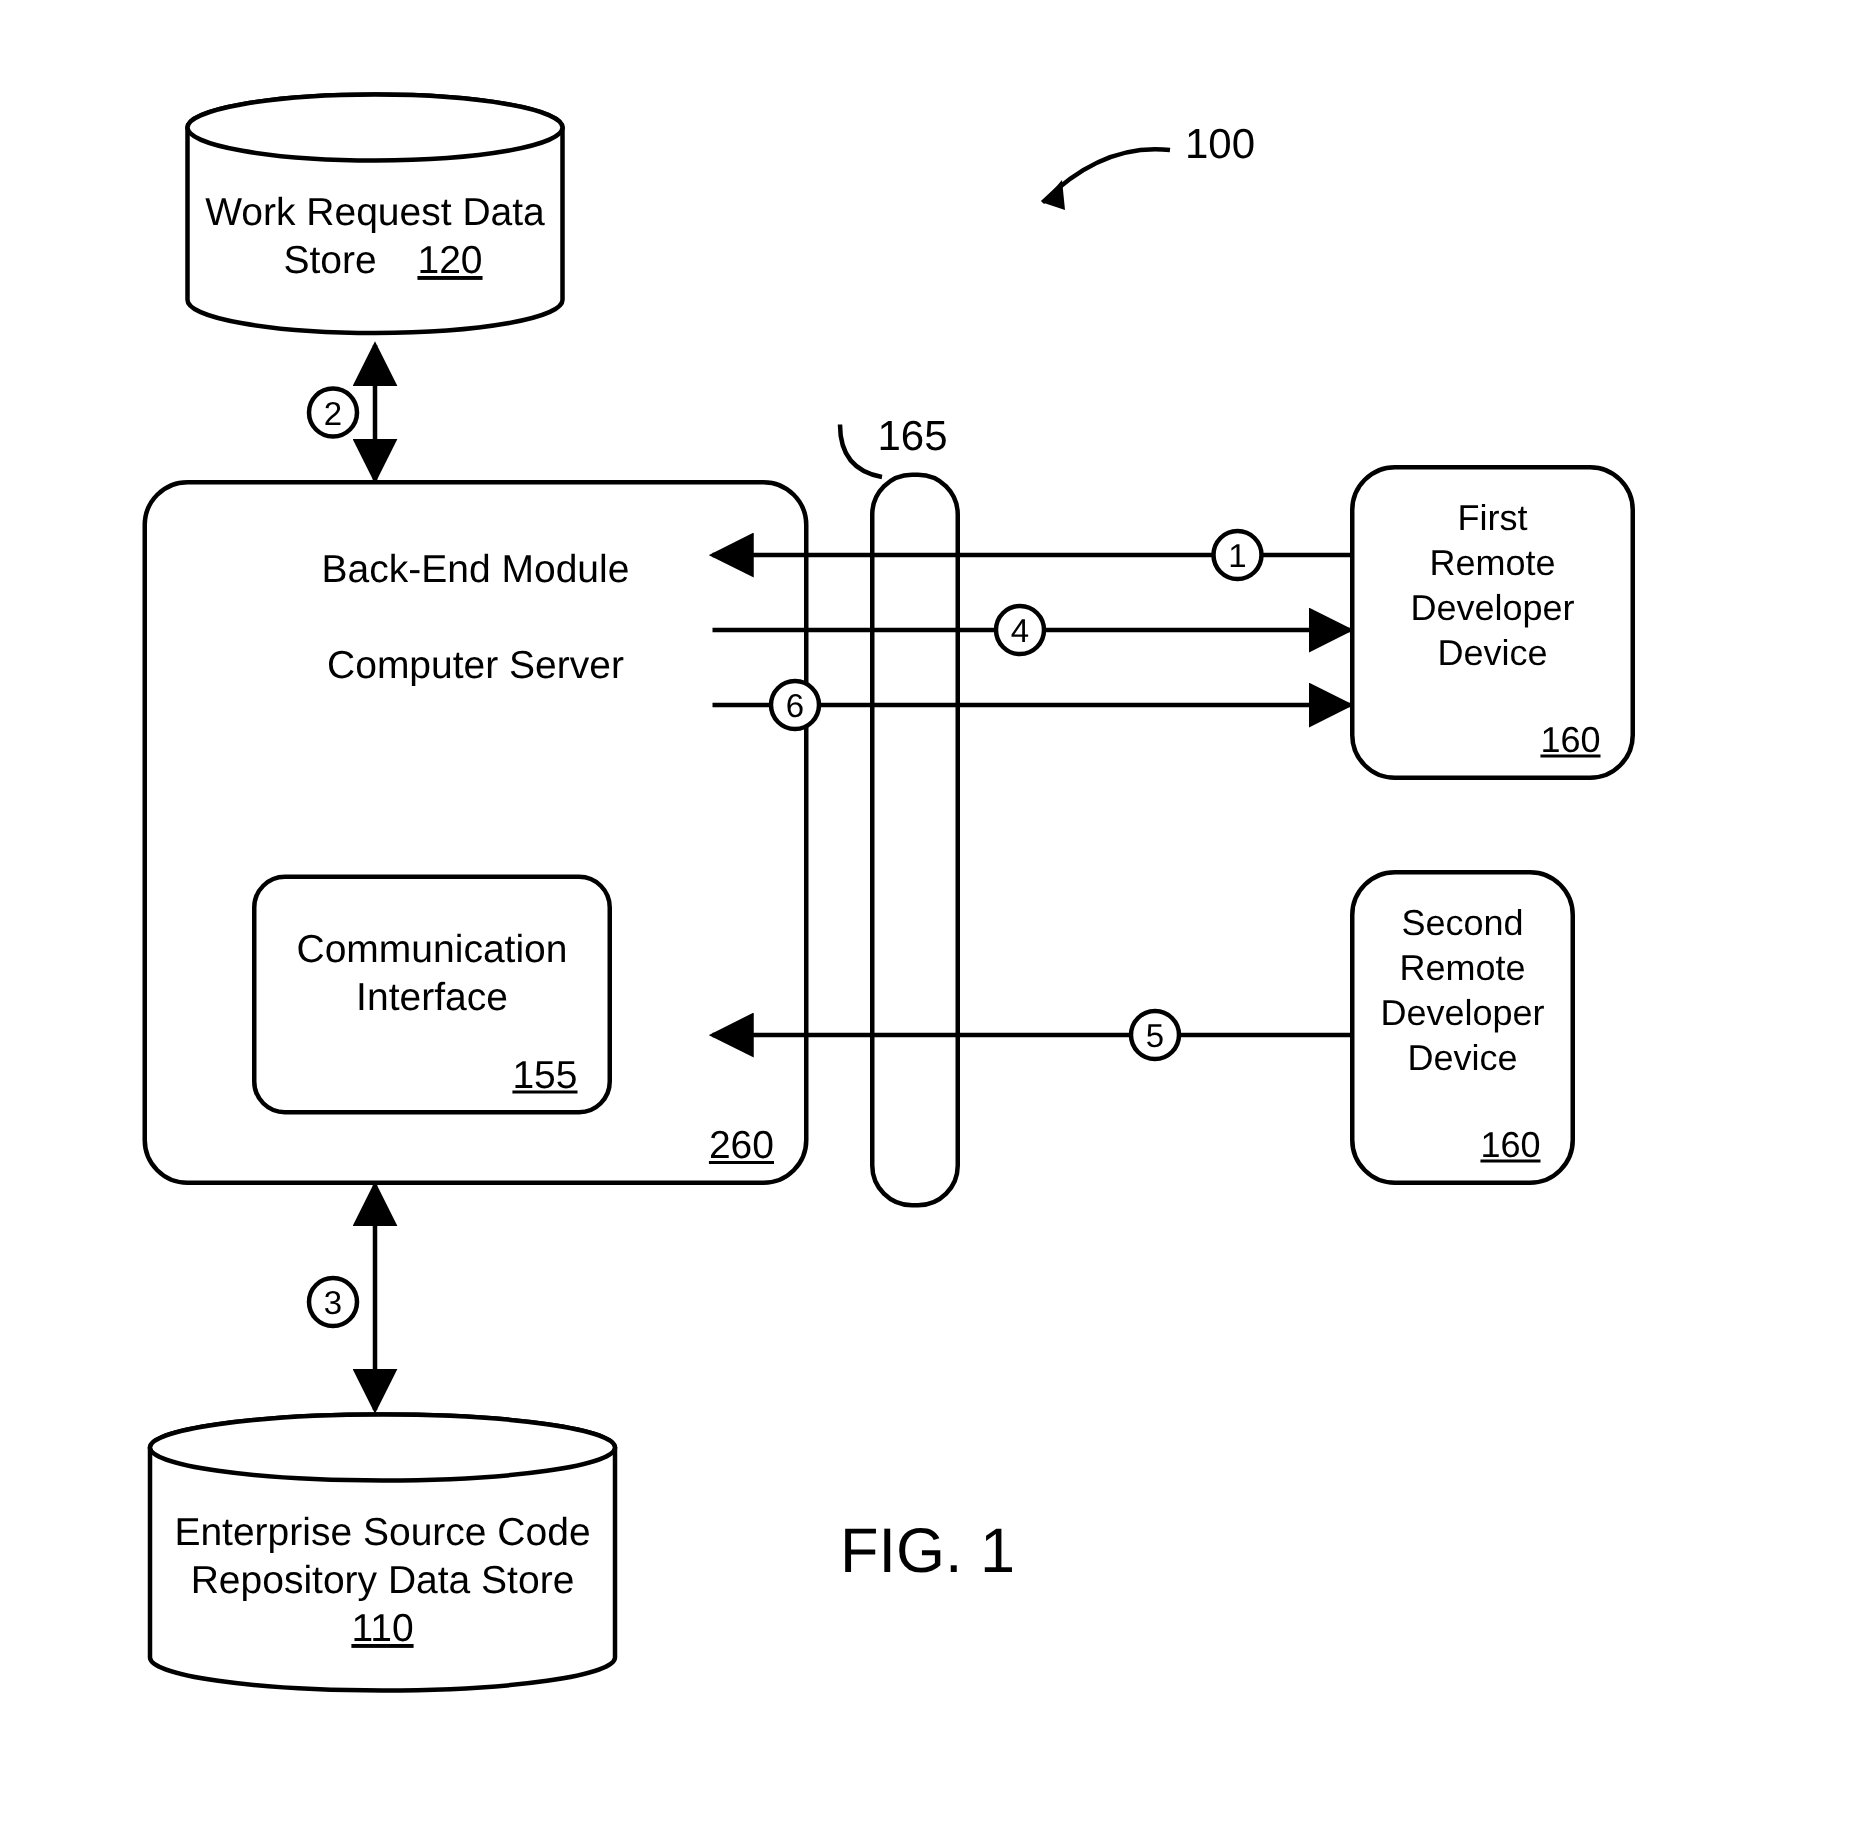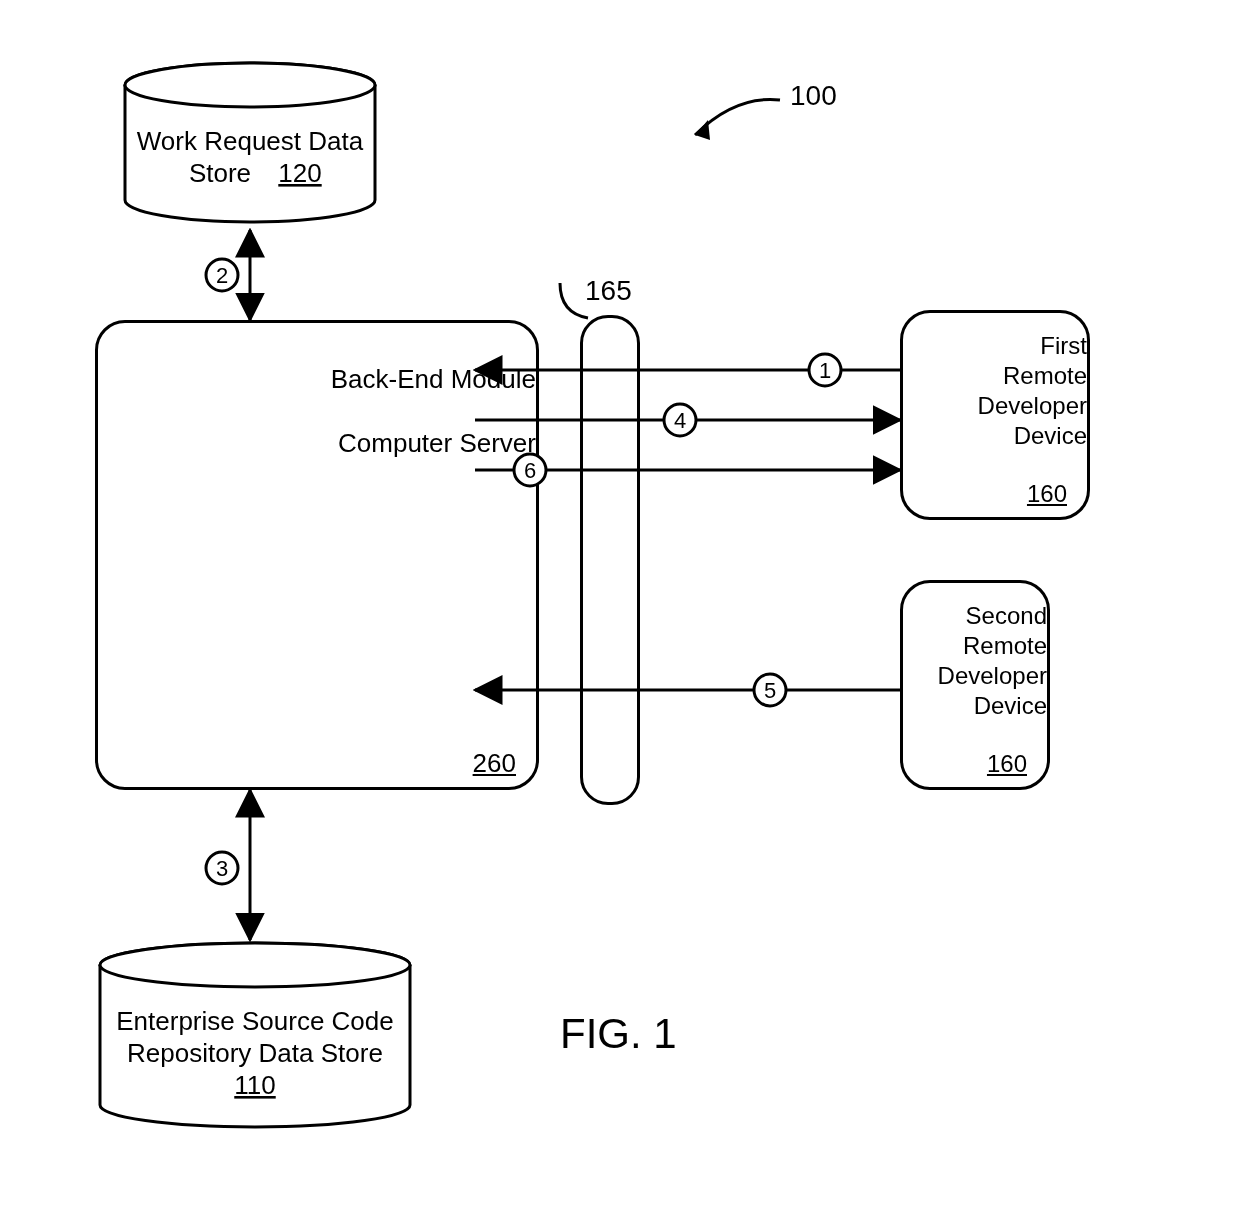--- a/index.html
+++ b/index.html
@@ -1,18 +1,18 @@
 <!DOCTYPE html>
 <html><head>
 <meta charset="utf-8">
 <style>
   html,body{margin:0;padding:0;background:#fff;font-family:Arial,Helvetica,sans-serif}
   .canvas{position:relative;width:1240px;height:1222px}
   .abs{position:absolute}
-  .rbox{border:3px solid #000;border-radius:30px;text-align:right;font-size:26px;line-height:1.25;box-sizing:border-box}
+  .rbox{border:3px solid #000;border-radius:30px;text-align:center;font-size:26px;line-height:1.25;box-sizing:border-box}
   .ref{text-decoration:underline}
   .figlabel{font-size:42px}
   .callout{font-size:28px}
   svg{display:block}
   svg text{font-family:Arial,Helvetica,sans-serif}
 </style>
 </head>
 <body>
 
 <div class="canvas">
@@ -39,20 +39,25 @@
     <text x="160" y="90" text-anchor="middle" font-size="26">Enterprise Source Code</text>
     <text x="160" y="122" text-anchor="middle" font-size="26">Repository Data Store</text>
     <text x="160" y="154" text-anchor="middle" font-size="26" text-decoration="underline">110</text>
   </svg>
 
   <div class="abs rbox" style="left:95px;top:320px;width:444px;height:470px">
     <div class="abs" style="left:0;right:0;top:40px">Back-End Module</div>
     <div class="abs" style="left:0;right:0;top:104px">Computer Server</div>
     <div class="abs ref" style="right:20px;bottom:8px">260</div>
 
+    <div class="abs rbox" style="left:70px;top:260px;width:240px;height:160px;border-radius:22px">
+      <div class="abs" style="left:0;right:0;top:30px">Communication</div>
+      <div class="abs" style="left:0;right:0;top:62px">Interface</div>
+      <div class="abs ref" style="right:20px;bottom:8px">155</div>
+    </div>
   </div>
 
   <div class="abs rbox" style="left:580px;top:315px;width:60px;height:490px;border-radius:28px"></div>
   <div class="abs callout" style="left:585px;top:275px">165</div>
   <svg class="abs" style="left:555px;top:278px" width="45" height="45">
     <path d="M33,40 Q5,35 5,5" stroke="#000" stroke-width="3" fill="none"></path>
   </svg>
 
   <div class="abs rbox" style="left:900px;top:310px;width:190px;height:210px;font-size:24px">
     <div class="abs" style="left:0;right:0;top:18px">First</div>

